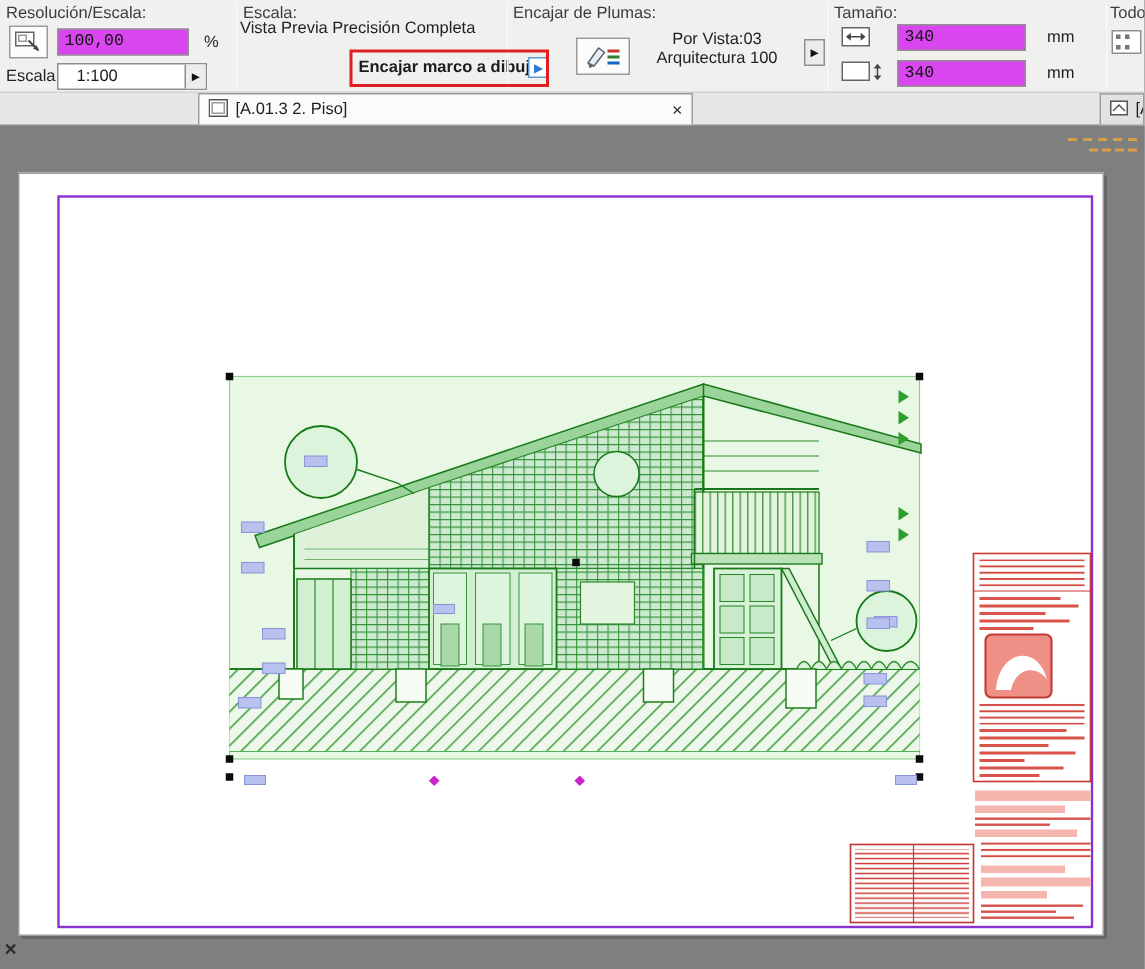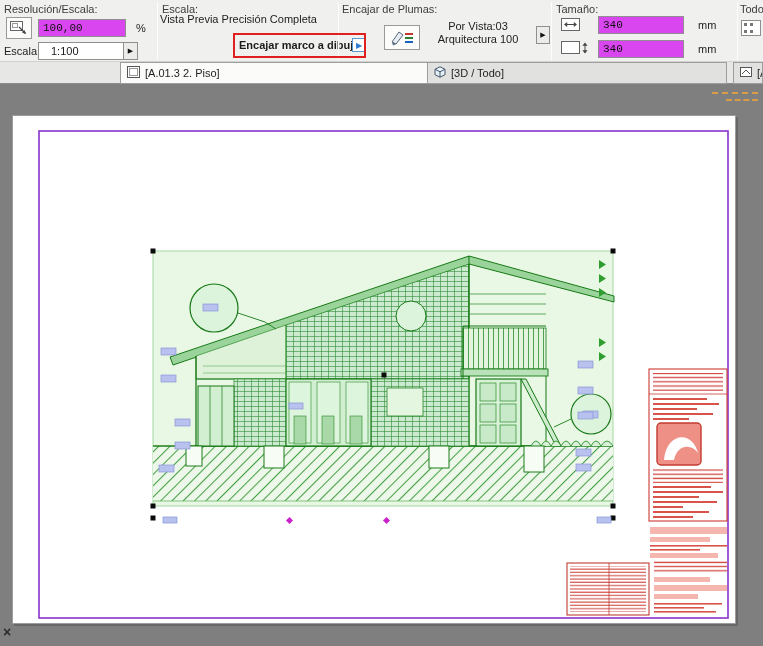--- a/index.html
+++ b/index.html
@@ -106,38 +106,29 @@
   <span class="sec-label" style="left:740px">Todo</span>
   <div class="anchor-box">
     <i style="left:2px;top:2px"></i>
       <i style="left:8px;top:2px"></i>
       <i style="left:2px;top:9px"></i>
       <i style="left:8px;top:9px"></i>
   </div>
 </div>
 
 <div class="tabbar">
-  <div class="tab active" style="left:120px;width:330px">
+  <div class="tab active" style="left:132px;width:330px">
     <span>
       <svg width="13" height="12" viewBox="0 0 13 12">
           <rect x="0.5" y="0.5" width="12" height="11" fill="#fff" stroke="#555"></rect>
           <rect x="2.5" y="2.5" width="8" height="7" fill="none" stroke="#999"></rect>
         </svg>
     </span>
     <span>[A.01.3 2. Piso]</span>
     <span class="tab-close">×</span>
-  </div>
-  <div class="tab" style="left:427px;width:300px">
-    <span>
-      <svg width="12" height="12" viewBox="0 0 12 12">
-          <path d="M6,0.8 L11,3.3 L11,8.7 L6,11.2 L1,8.7 L1,3.3 Z" fill="#e8f0f8" stroke="#456"></path>
-          <path d="M1,3.3 L6,5.8 L11,3.3 M6,5.8 V11.2" stroke="#456" fill="none"></path>
-        </svg>
-    </span>
-    <span>[3D / Todo]</span>
   </div>
   <div class="tab" style="left:733px;width:30px">
     <span>
       <svg width="12" height="12" viewBox="0 0 12 12">
           <rect x="0.5" y="1.5" width="11" height="9" fill="#fff" stroke="#555"></rect>
           <path d="M2,8 L6,4 L10,8" fill="none" stroke="#555"></path>
         </svg>
     </span>
     <span>[Alz</span>
   </div>

